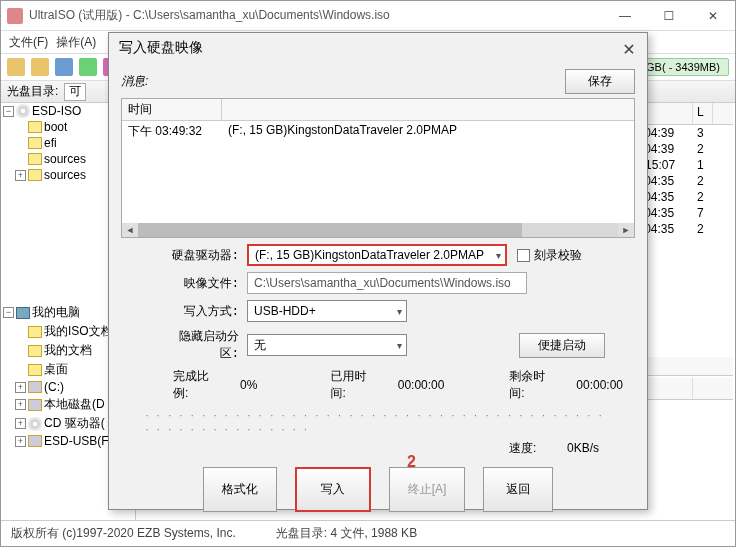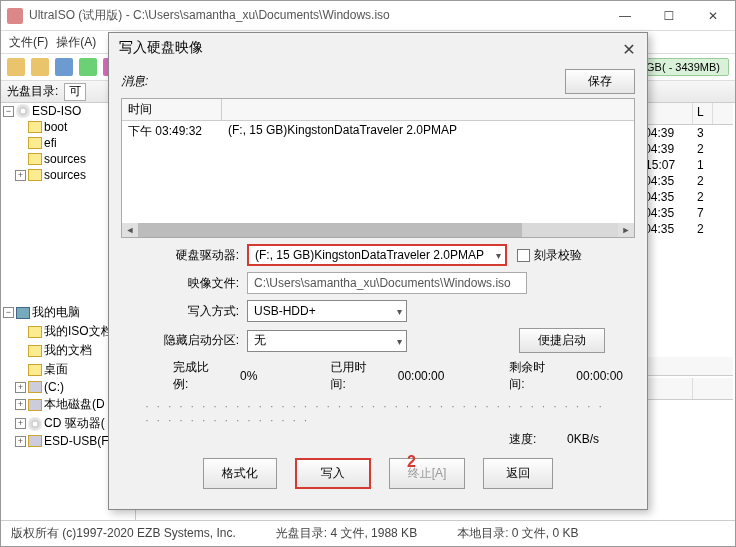--- a/index.html
+++ b/index.html
@@ -46,31 +46,31 @@
 .msg-list-header .c1 { width:100px; padding:2px 6px; border-right:1px solid #ccc;}
 .msg-list-header .c2 { flex:1; padding:2px 6px;}
 .msg-list-body { padding:2px 6px;}
 .msg-list-body .row { display:flex;}
 .msg-list-body .row .c1 { width:100px;}
 .msg-list .hscroll { position:absolute; bottom:0; left:0; right:0; height:14px; background:#e8e8e8; display:flex;}
 .hscroll .track { flex:1; background:#d9d9d9; position:relative;}
 .hscroll .thumb { position:absolute; left:0; top:0; bottom:0; width:80%; background:#bcbcbc;}
 .hscroll .arrow { width:16px; background:#e0e0e0; display:flex; align-items:center; justify-content:center; font-size:9px; color:#555;}
 .form-row { display:flex; align-items:center; margin:6px 0 6px 40px; }
-.form-row .flabel { width:86px; text-align:right; padding-right:8px;}
+.form-row .flabel { width:86px; text-align:right; padding-right:8px;font-family:Liberation Mono, monospace;}
 .select { border:1px solid #888; background:#fff; height:22px; display:inline-flex; align-items:center; padding:0 6px; position:relative; min-width:160px;}
 .select .caret { position:absolute; right:4px; top:50%; transform:translateY(-50%); font-size:10px; color:#555;}
 .select.red-box { border:2px solid #d43a2f;}
 .text-input { border:1px solid #aaa; background:#fff; height:22px; padding:0 6px; display:inline-flex; align-items:center; width:280px; color:#555;}
 .checkbox { width:13px; height:13px; border:1px solid #777; background:#fff; display:inline-block; vertical-align:middle; margin-right:4px;}
 .progress-row { display:flex; align-items:center; margin:6px 12px; gap: 24px; }
 .dots { letter-spacing:2px; color:#888;}
 .annot { position:absolute; color:#d43a2f; font-size:16px; font-weight:bold;}
 .buttons-row { display:flex; gap: 18px; justify-content:center; margin-top:10px;}
-.btn.red-box { border:2px solid #d43a2f; padding:5px 24px;}
+.btn.red-box { border:2px solid #d43a2f; padding:12px 24px;}
 </style>
 </head>
 <body>
 
 <div class="main-window">
   <div class="titlebar">
     <div class="app-icon"></div>
     <div class="title">UltraISO (试用版) - C:\Users\samantha_xu\Documents\Windows.iso</div>
     <div class="win-controls">
       <div class="win-btn">—</div>
@@ -219,21 +219,20 @@
         <div class="file-list-header" style="margin-top:2px">
           <div class="col" style="width:110px">日期/时间</div>
         </div>
       </div>
     </div>
   </div>
 
   <div class="statusbar">
     <div>版权所有 (c)1997-2020 EZB Systems, Inc.</div>
     <div>光盘目录: 4 文件, 1988 KB</div>
-    <div>本地目录: 0 文件, 0 KB</div>
   </div>
 </div>
 
 <div class="modal">
   <div class="m-title">写入硬盘映像</div>
   <div class="m-close">✕</div>
 
   <div class="section">
     <div class="msg-row">
       <span class="label">消息:</span>

